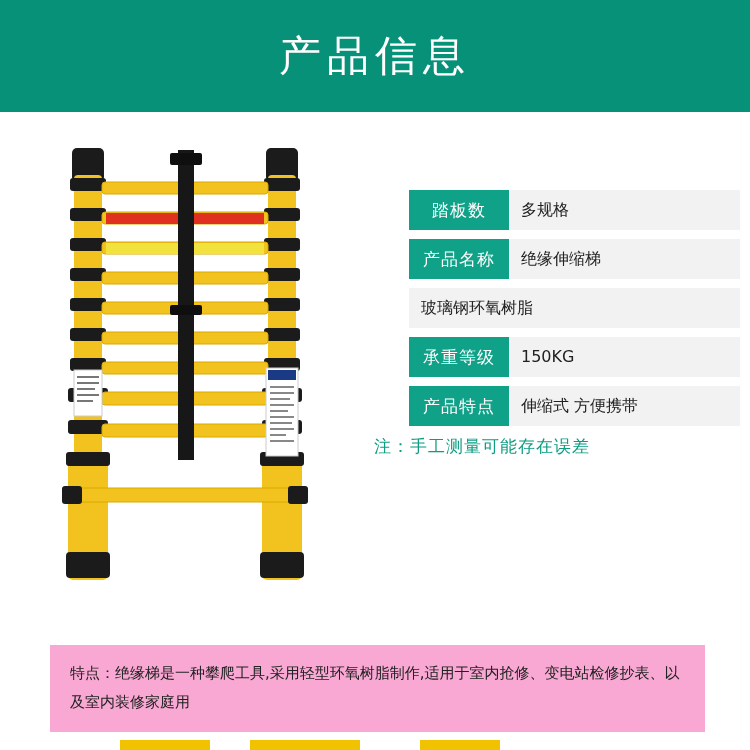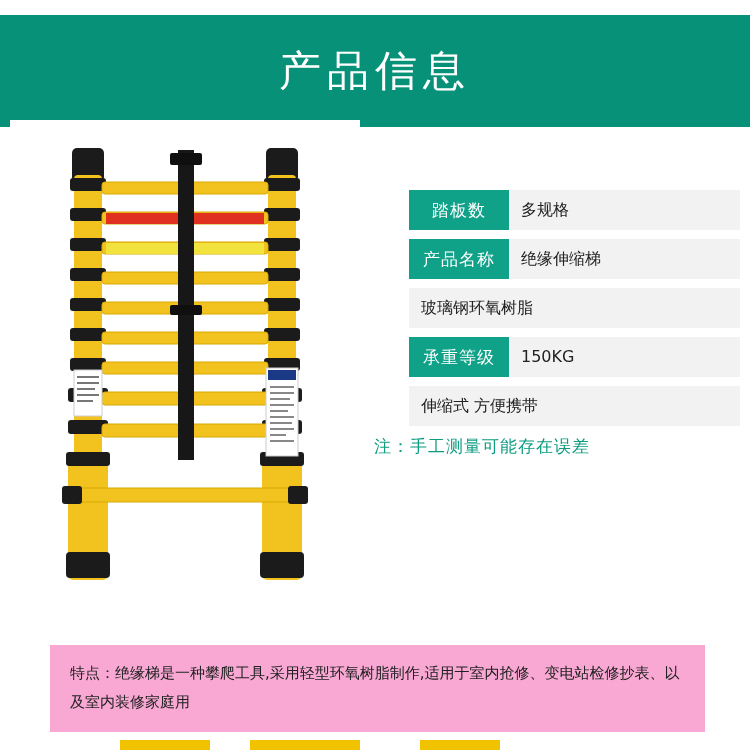--- a/index.html
+++ b/index.html
@@ -12,21 +12,21 @@
   #page {
     position: relative;
     width: 750px; height: 750px;
     overflow: hidden;
     background: #ffffff;
   }
 
   
   .header {
     position: absolute;
-    left: 0; top: 15px;
+    left: 0; top: 0;
     width: 750px; height: 112px;
     background: #079179;
     display: flex;
     align-items: center;
     justify-content: center;
   }
   .header-title {
     color: #ffffff;
     font-size: 42px;
     letter-spacing: 6px;
@@ -239,20 +239,21 @@
     <div class="spec-row">
       <div class="spec-value">玻璃钢环氧树脂</div>
     </div>
 
     <div class="spec-row">
       <div class="spec-label">承重等级</div>
       <div class="spec-value">150KG</div>
     </div>
 
     <div class="spec-row">
+      <div class="spec-label">产品特点</div>
       <div class="spec-value">伸缩式 方便携带</div>
     </div>
 
 
     <div class="note">注：手工测量可能存在误差</div>
   </div>
 
   <div class="footer-box">
     <div class="footer-text">特点：绝缘梯是一种攀爬工具,采用轻型环氧树脂制作,适用于室内抢修、变电站检修抄表、以及室内装修家庭用</div>
   </div>

